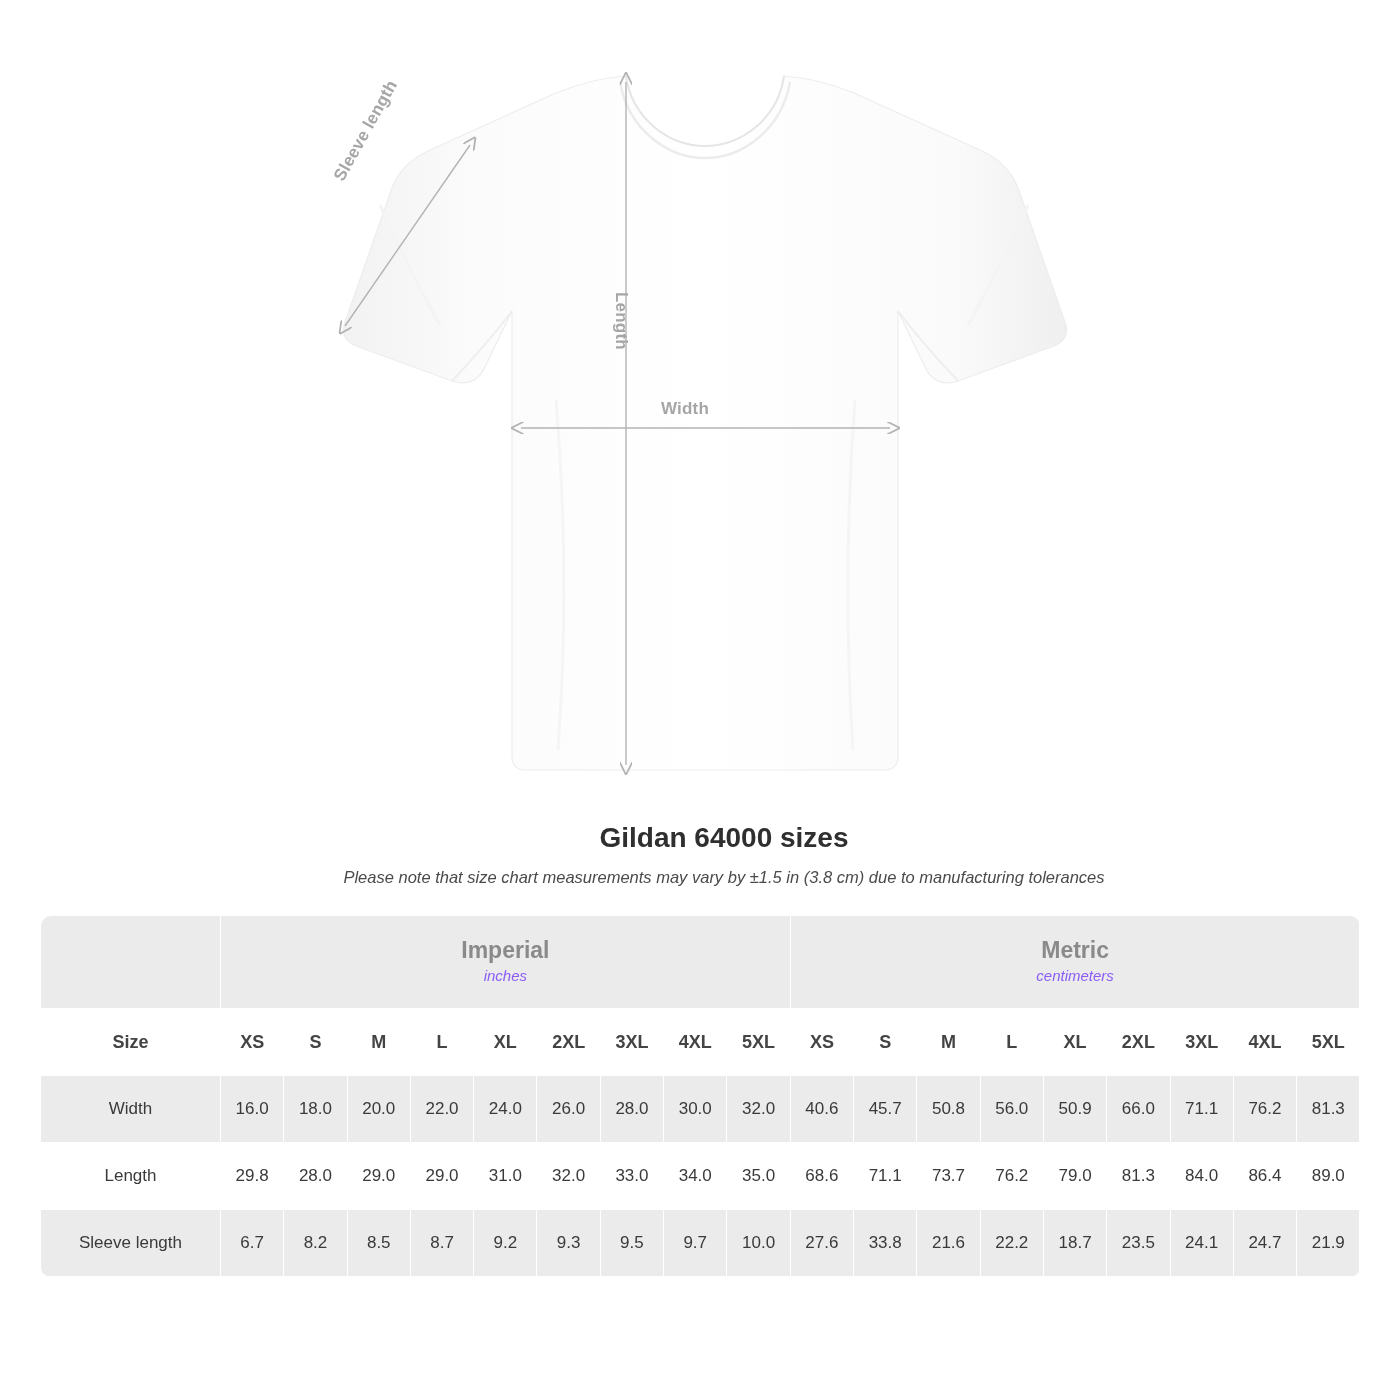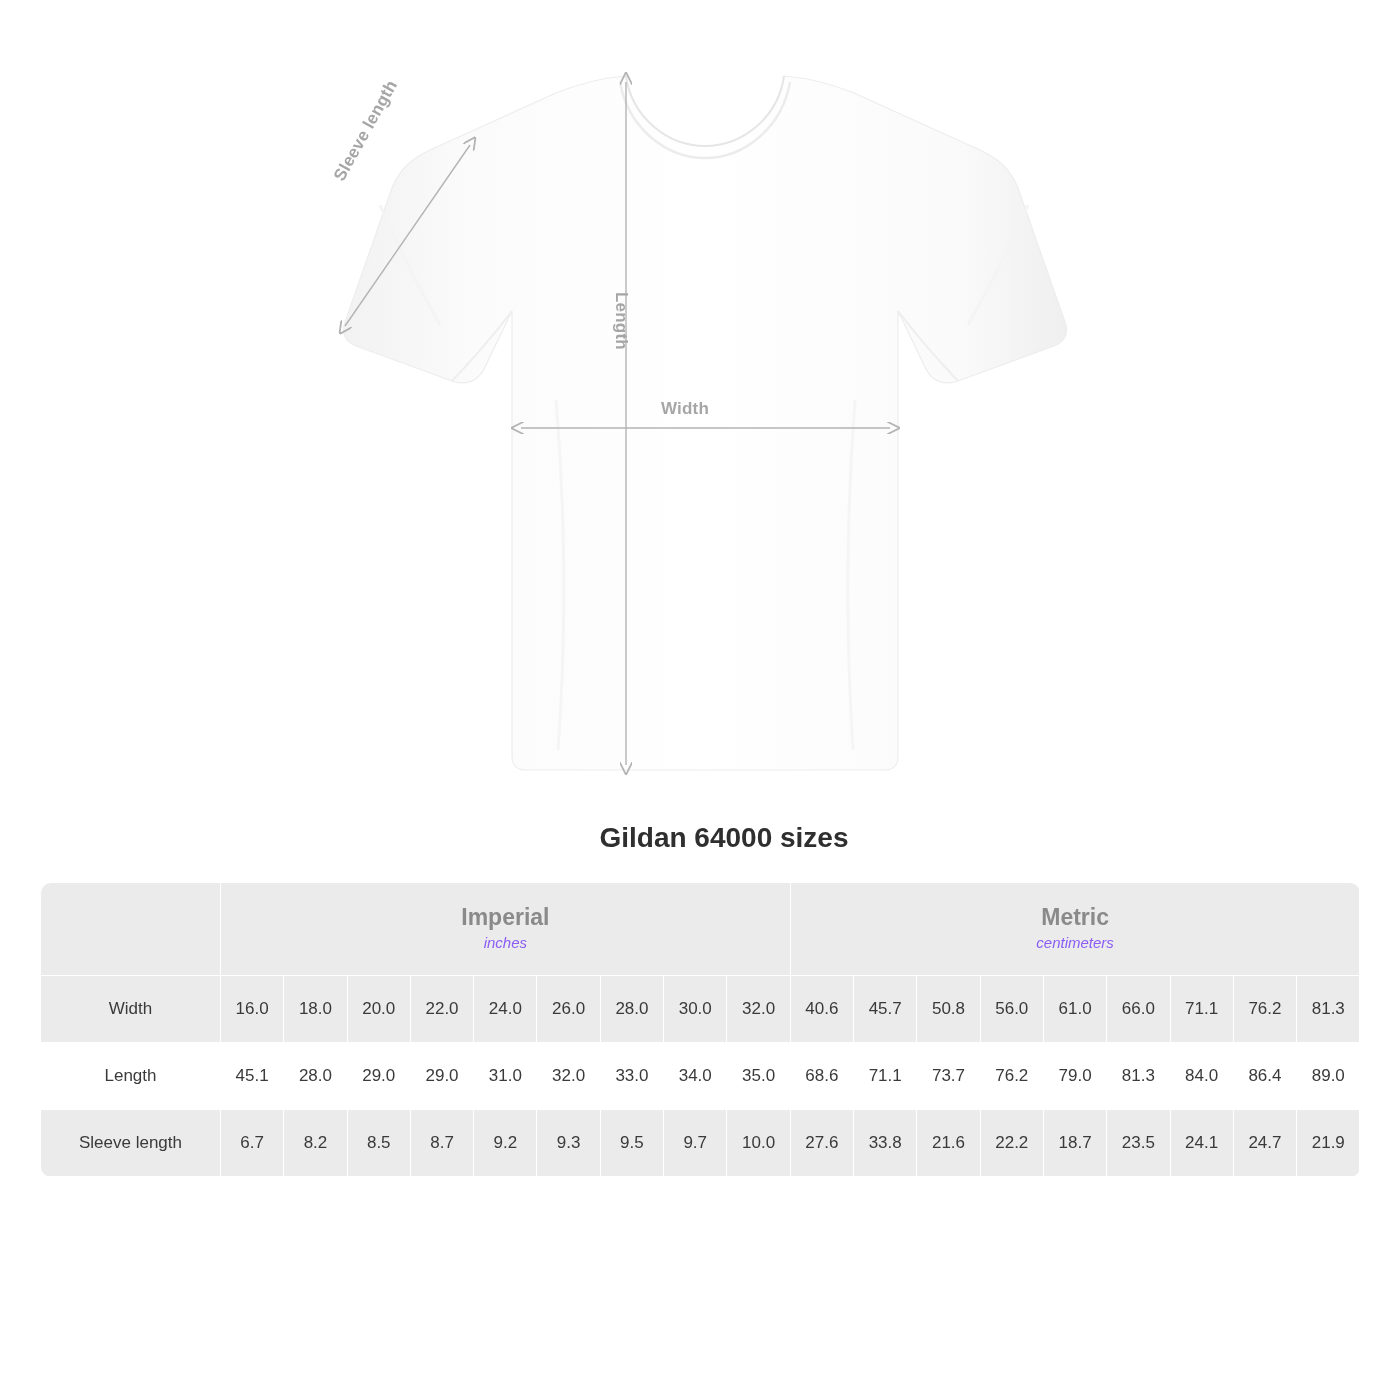--- a/index.html
+++ b/index.html
@@ -220,20 +220,21 @@
       <line x1="521" y1="428" x2="890" y2="428" stroke="#b3b3b3" stroke-width="1.4" marker-start="url(#arrowStart)" marker-end="url(#arrowEnd)"></line>
     </svg>
 
     <div class="annot annot-sleeve">Sleeve length</div>
     <div class="annot annot-length">Length</div>
     <div class="annot annot-width">Width</div>
   </div>
 
   <div class="title-block">
     <h1 class="chart-title">Gildan 64000 sizes</h1>
+    <p class="chart-note">Please note that size chart measurements may vary by ±1.5 in (3.8 cm) due to manufacturing tolerances</p>
   </div>
 
   <div class="table-wrap">
     <table class="size-table">
       <colgroup>
         <col style="width:180px">
         <col span="18" style="width:63.3px">
       </colgroup>
       <tbody>
         <tr>
@@ -241,46 +242,67 @@
           <td class="unit-head" colspan="9">
             <div class="unit-name">Imperial</div>
             <div class="unit-sub">inches</div>
           </td>
           <td class="unit-head right-round" colspan="9">
             <div class="unit-name">Metric</div>
             <div class="unit-sub">centimeters</div>
           </td>
         </tr>
 
+        <tr class="head-row">
+          <td class="rowlabel">Size</td>
+          <td>XS</td>
+          <td>S</td>
+          <td>M</td>
+          <td>L</td>
+          <td>XL</td>
+          <td>2XL</td>
+          <td>3XL</td>
+          <td>4XL</td>
+          <td>5XL</td>
+          <td>XS</td>
+          <td>S</td>
+          <td>M</td>
+          <td>L</td>
+          <td>XL</td>
+          <td>2XL</td>
+          <td>3XL</td>
+          <td>4XL</td>
+          <td>5XL</td>
+        </tr>
 
         <tr class="data-row row-shaded">
           <td class="rowlabel">Width</td>
           <td>16.0</td>
           <td>18.0</td>
           <td>20.0</td>
           <td>22.0</td>
           <td>24.0</td>
           <td>26.0</td>
           <td>28.0</td>
           <td>30.0</td>
           <td>32.0</td>
           <td>40.6</td>
           <td>45.7</td>
           <td>50.8</td>
           <td>56.0</td>
-          <td>61.0</td>
+          <td>50.9</td>
           <td>66.0</td>
           <td>71.1</td>
           <td>76.2</td>
           <td>81.3</td>
         </tr>
 
         <tr class="data-row row-plain">
           <td class="rowlabel">Length</td>
-          <td>45.1</td>
+          <td>29.8</td>
           <td>28.0</td>
           <td>29.0</td>
           <td>29.0</td>
           <td>31.0</td>
           <td>32.0</td>
           <td>33.0</td>
           <td>34.0</td>
           <td>35.0</td>
           <td>68.6</td>
           <td>71.1</td>

